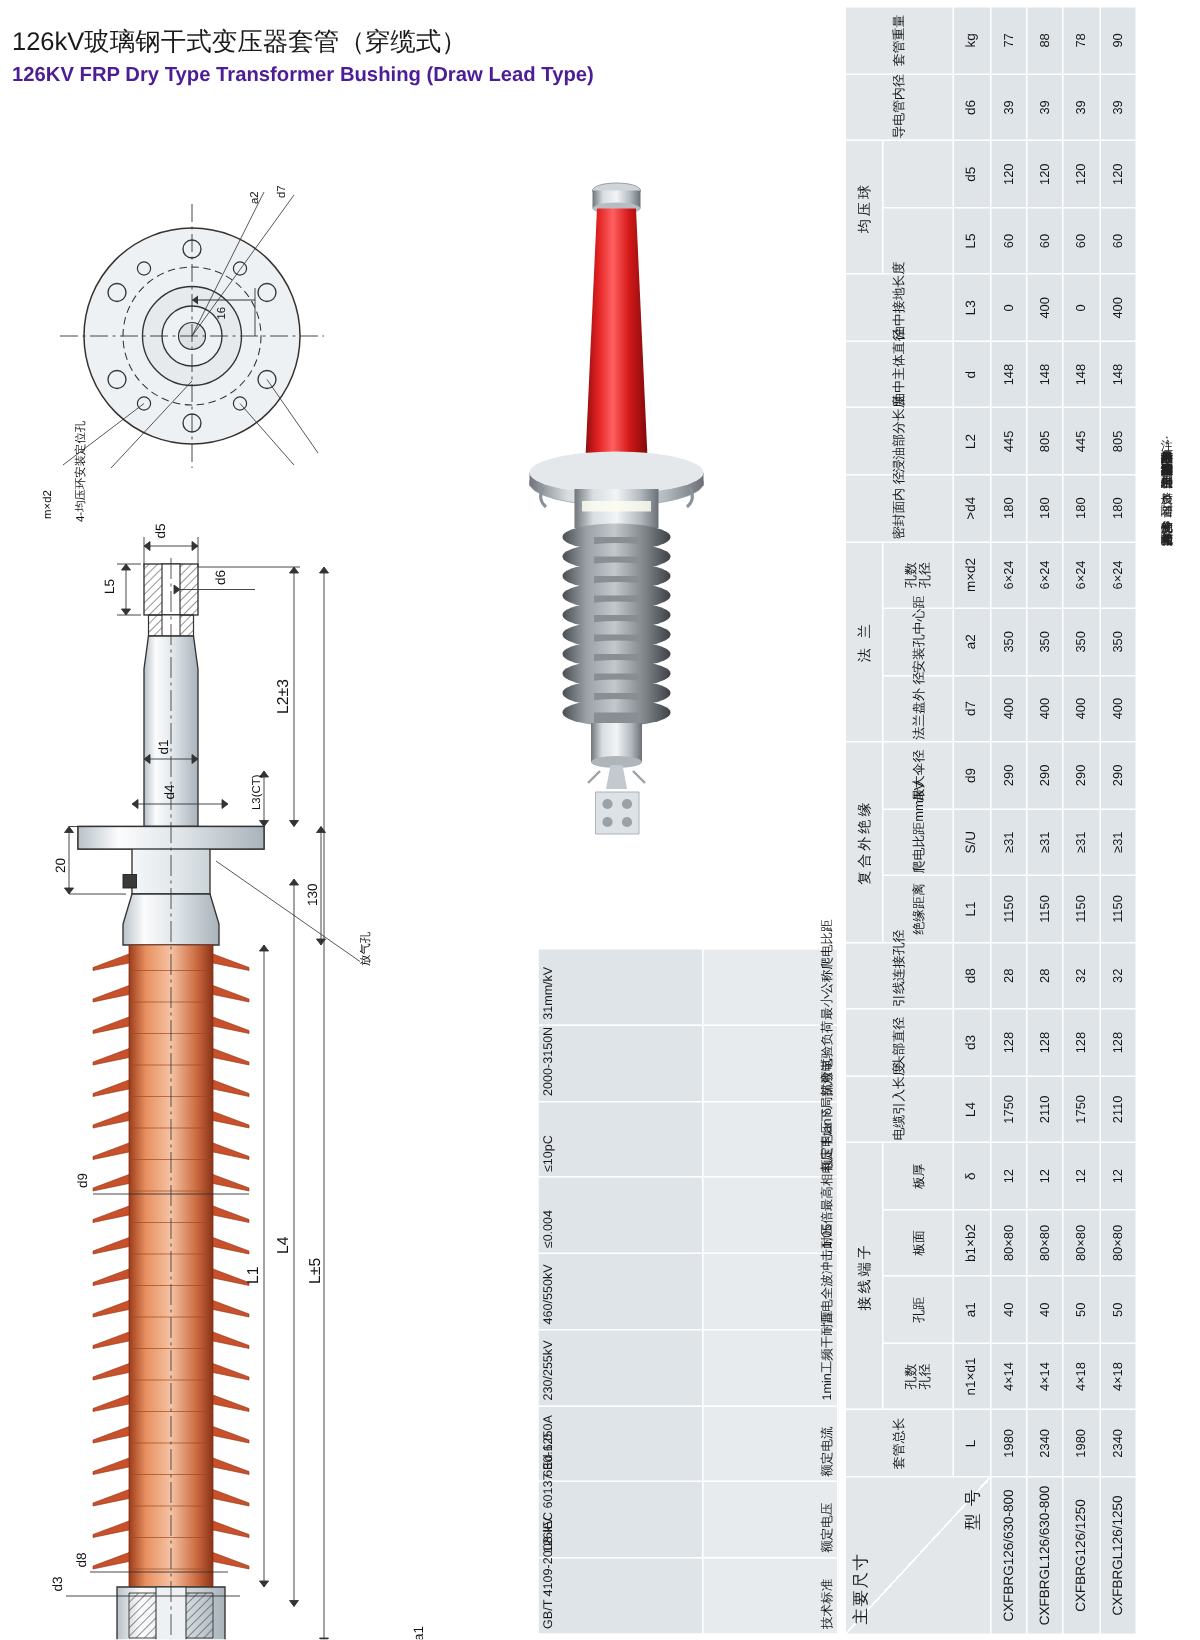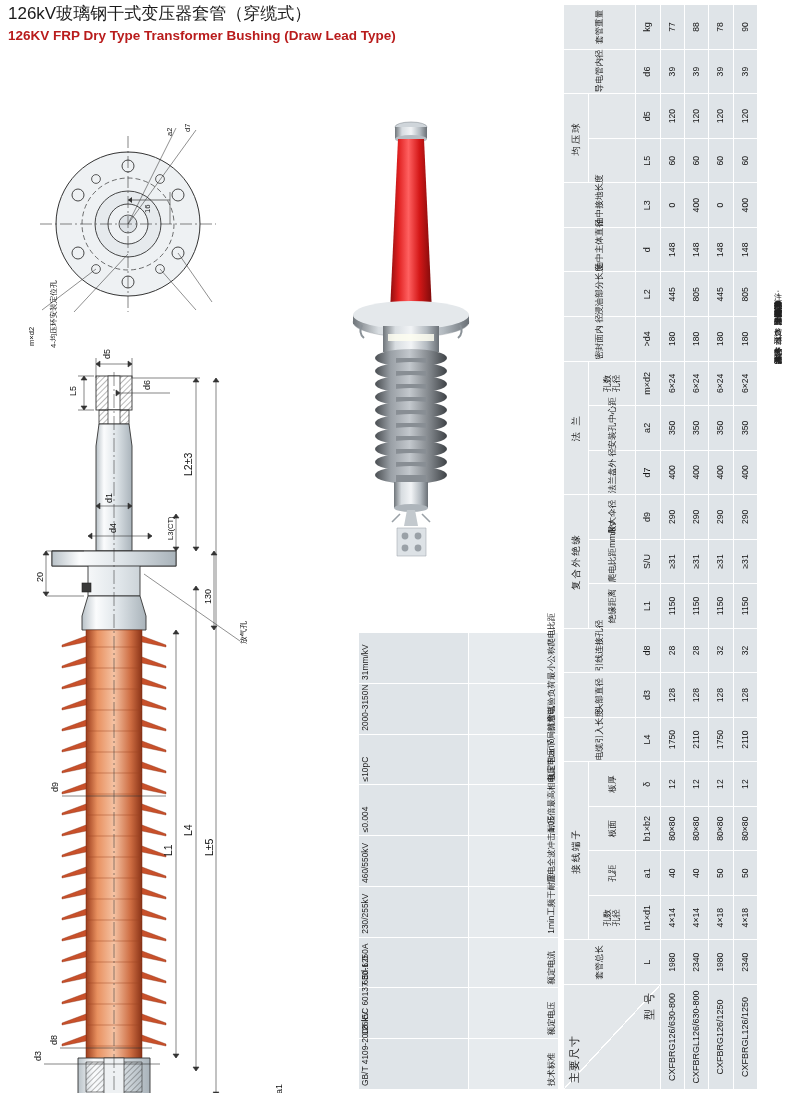--- a/index.html
+++ b/index.html
@@ -6,23 +6,23 @@
   html, body { margin:0; padding:0; }
   body {
     width:800px; height:1093px; position:relative;
     background:#ffffff;
     font-family:"Liberation Sans","DejaVu Sans",sans-serif;
     overflow:hidden;
   }
   .vert { writing-mode: vertical-rl; text-orientation: mixed; }
 
   
-  #title-block { position:absolute; left:8px; top:2px; width:420px; }
+  #title-block { position:absolute; left:8px; top:16px; width:420px; }
   #title-cn { font-size:17px; color:#1a1a1a; letter-spacing:0px; white-space:nowrap; }
-  #title-en { font-size:13.5px; color:#b91c1c; font-weight:bold; margin-top:3px; white-space:nowrap; }
+  #title-en { font-size:13.5px; color:#4c1d95; font-weight:bold; margin-top:3px; white-space:nowrap; }
 
   
   #spec-wrap { position:absolute; left:358px; top:632px; width:200px; height:458px; }
   #spec-rot {
     position:absolute; transform-origin: 0 0;
     transform: rotate(-90deg) translate(-458px,0);
     width:458px; height:200px;
   }
   table.spec { border-collapse:collapse; width:458px; height:200px; table-layout:fixed; }
   table.spec td { border:1px solid #ffffff; font-size:8.4px; color:#1a1a1a;

